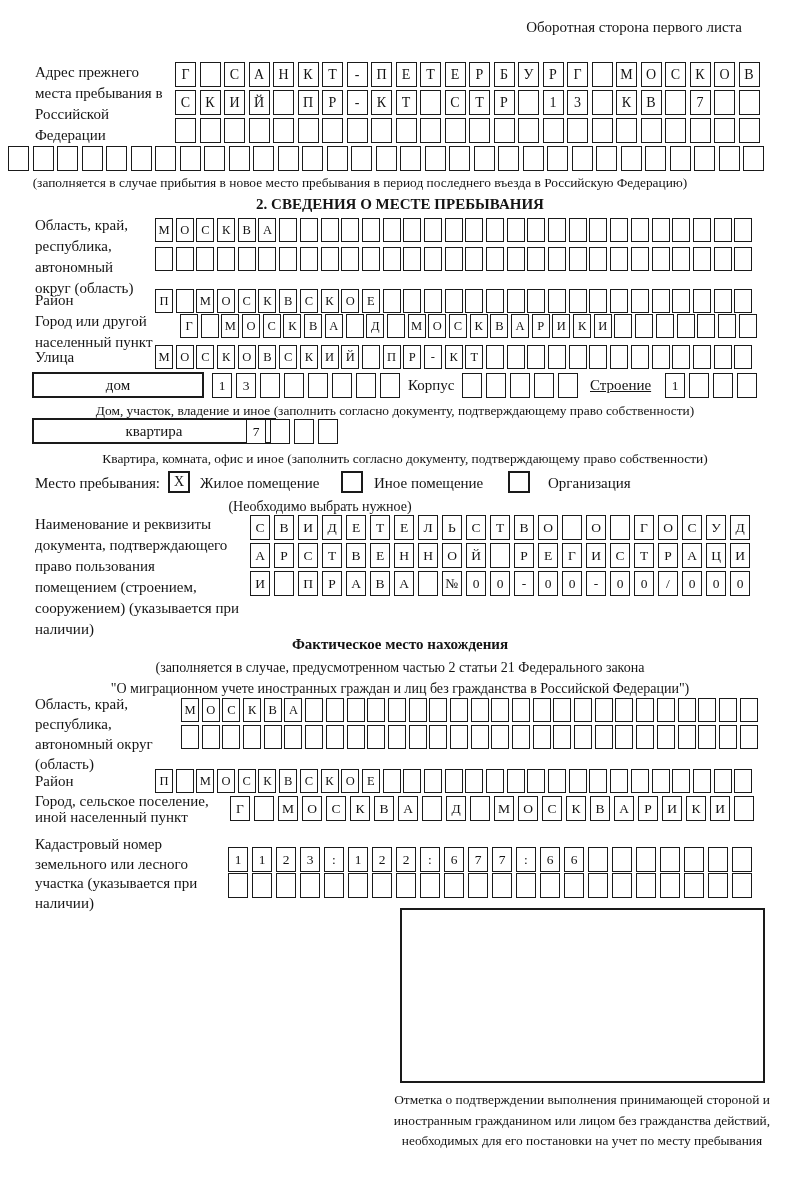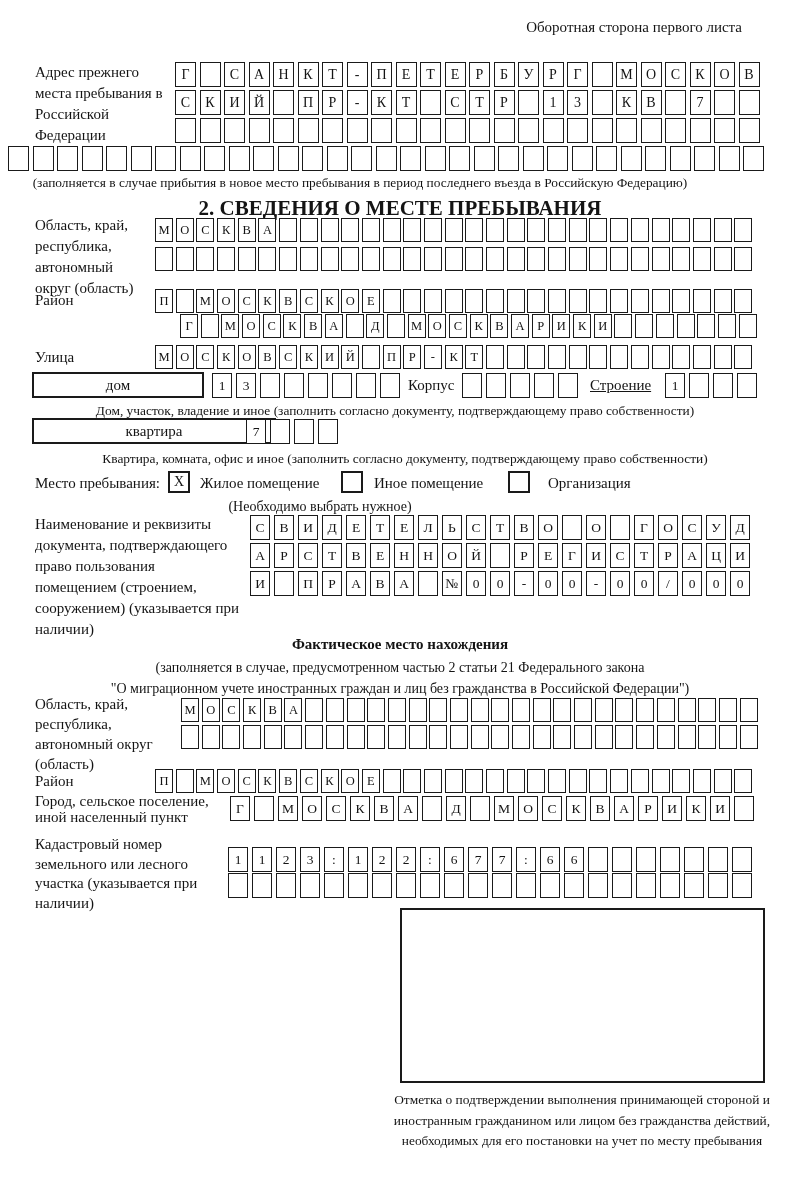--- a/index.html
+++ b/index.html
@@ -1,21 +1,21 @@
 <!DOCTYPE html>
 <html><head>
 <meta charset="utf-8">
 <style>
   html,body{margin:0;padding:0;background:#ffffff;}
   .page{position:relative;width:800px;height:1180px;background:#fff;
         font-family:"Liberation Serif","DejaVu Serif",serif;color:#141414;overflow:hidden;}
   .lbl{position:absolute;font-size:15px;line-height:21px;}
   .cap{position:absolute;font-size:13.4px;line-height:18px;}
   .note{position:absolute;font-size:14px;line-height:20px;}
-  .hdr{position:absolute;font-weight:bold;font-size:21px;}
+  .hdr{position:absolute;font-weight:bold;font-size:15px;}
   .center{text-align:center;}
   .right{text-align:right;}
   .row{position:absolute;display:flex;}
   .cell{box-sizing:border-box;flex:0 0 auto;border:1.8px solid #1a1a1a;background:#fff;
         display:flex;align-items:center;justify-content:center;font-weight:400;}
   .cl .cell{width:21px;height:25px;margin-right:3.5px;font-size:14px;}
   .cm .cell{width:20px;height:25px;margin-right:4px;font-size:13.5px;}
   .cs .cell{width:18px;height:24px;margin-right:2.7px;font-size:12.5px;}
   .wbox{position:absolute;box-sizing:border-box;border:2px solid #1a1a1a;background:#fff;
         display:flex;align-items:center;justify-content:center;font-size:15px;}
@@ -236,20 +236,21 @@
       <span class="cell"></span>
       <span class="cell"></span>
       <span class="cell"></span>
       <span class="cell"></span>
       <span class="cell"></span>
       <span class="cell"></span>
       <span class="cell"></span>
       <span class="cell"></span>
     </div>
 
+  <div class="lbl" style="left:35px;top:311px;width:130px;">Город или другой населенный пункт</div>
   <div class="row cs" style="left:180px;top:314px;">
       <span class="cell">Г</span>
       <span class="cell"></span>
       <span class="cell">М</span>
       <span class="cell">О</span>
       <span class="cell">С</span>
       <span class="cell">К</span>
       <span class="cell">В</span>
       <span class="cell">А</span>
       <span class="cell"></span>

